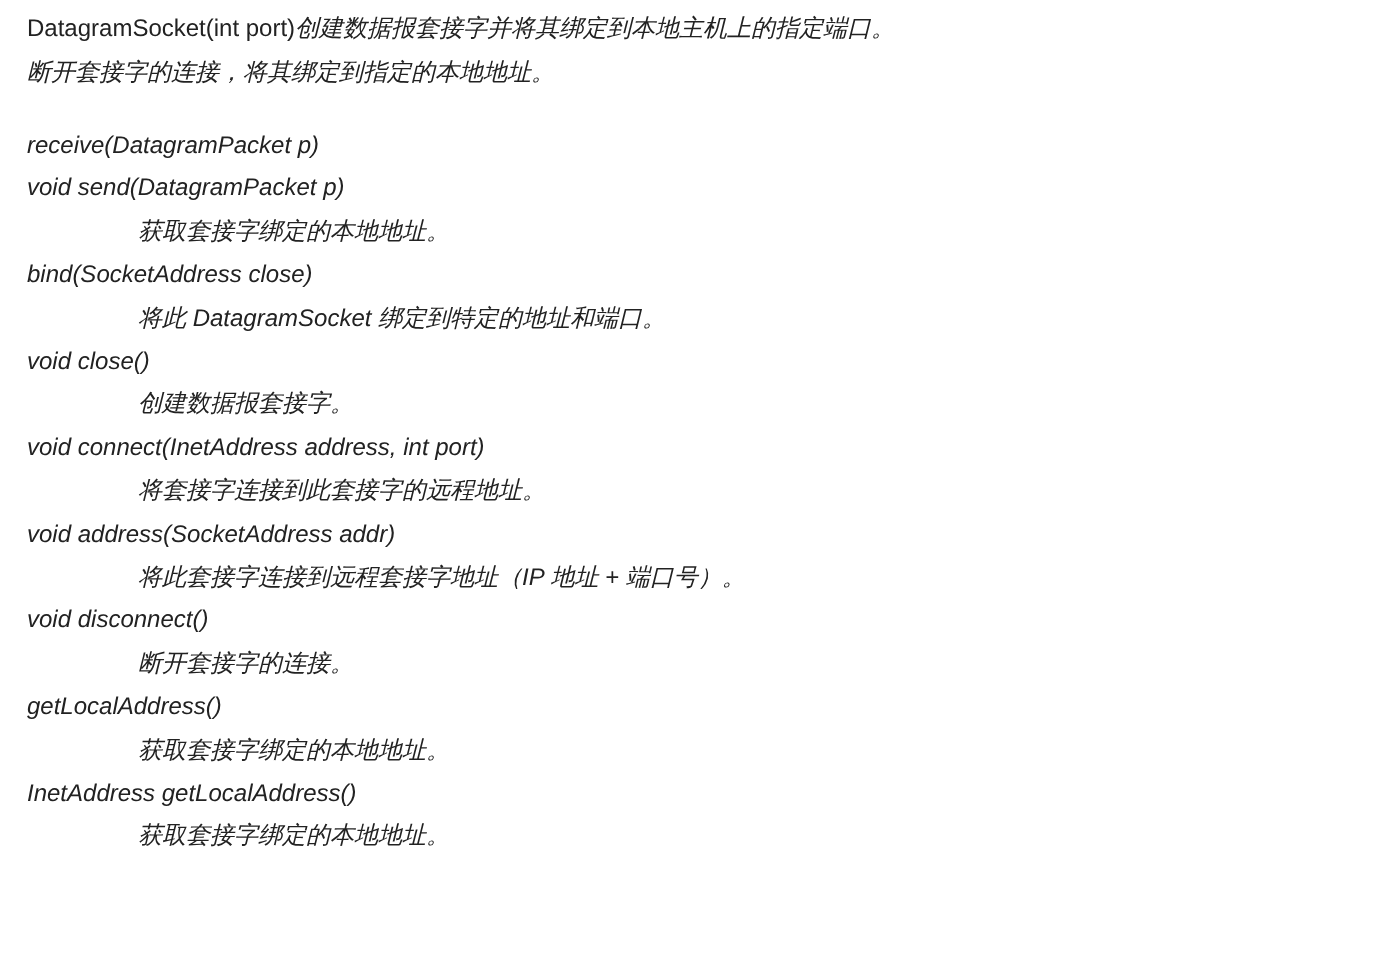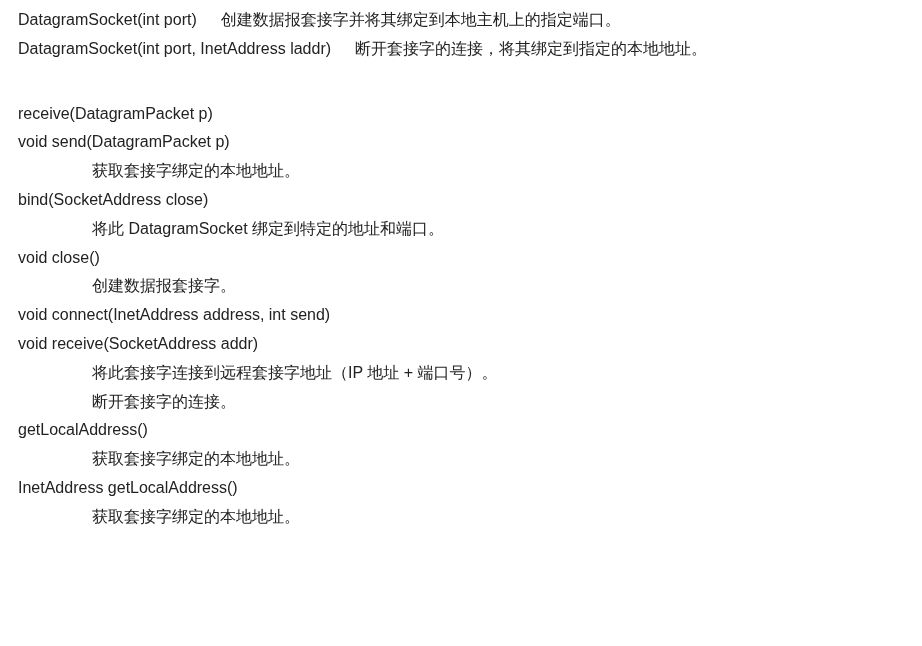--- a/index.html
+++ b/index.html
@@ -8,63 +8,64 @@
       color: #222;
       margin: 0;
       padding: 6px 10px 10px 18px;
       line-height: 1.8;
       background: #fff;
     }
     .row {
       display: flex;
       flex-wrap: wrap;
       align-items: flex-start;
-      gap: 24px;
     }
     .sig {
       white-space: pre;
     }
     .desc-inline {
       white-space: pre;
+      font-style: italic;
     }
     .desc {
       margin-left: 74px;
     }
     p { margin: 0; }
-    .block { margin-top: 36px; }
+    .block { margin-top: 20px; font-style: italic; }
   </style>
 </head>
 <body>
 
 <p class="row">
   <span class="sig">DatagramSocket(int port)</span>
   <span class="desc-inline">创建数据报套接字并将其绑定到本地主机上的指定端口。</span>
 </p>
 <p class="row">
-  <span class="sig">DatagramSocket(int port, InetAddress laddr)</span>
   <span class="desc-inline">断开套接字的连接，将其绑定到指定的本地地址。</span>
 </p>
 
 <div class="block">
   <p>receive(DatagramPacket p)</p>
 
   <p>void send(DatagramPacket p)</p>
   <p class="desc">获取套接字绑定的本地地址。</p>
 
   <p>bind(SocketAddress close)</p>
   <p class="desc">将此 DatagramSocket 绑定到特定的地址和端口。</p>
 
   <p>void close()</p>
   <p class="desc">创建数据报套接字。</p>
 
-  <p>void connect(InetAddress address, int send)</p>
+  <p>void connect(InetAddress address, int port)</p>
+  <p class="desc">将套接字连接到此套接字的远程地址。</p>
 
-  <p>void receive(SocketAddress addr)</p>
+  <p>void address(SocketAddress addr)</p>
   <p class="desc">将此套接字连接到远程套接字地址（IP 地址 + 端口号）。</p>
 
+  <p>void disconnect()</p>
   <p class="desc">断开套接字的连接。</p>
 
   <p>getLocalAddress()</p>
   <p class="desc">获取套接字绑定的本地地址。</p>
 
   <p>InetAddress getLocalAddress()</p>
   <p class="desc">获取套接字绑定的本地地址。</p>
 </div>
 
 </body></html>

